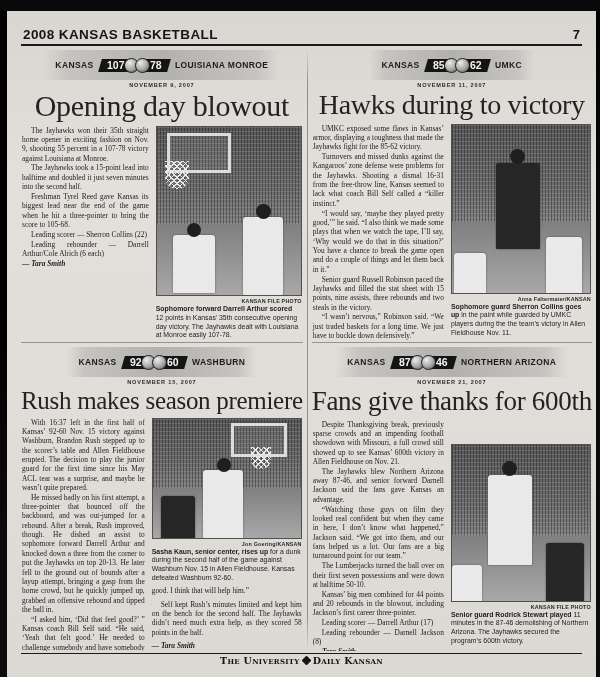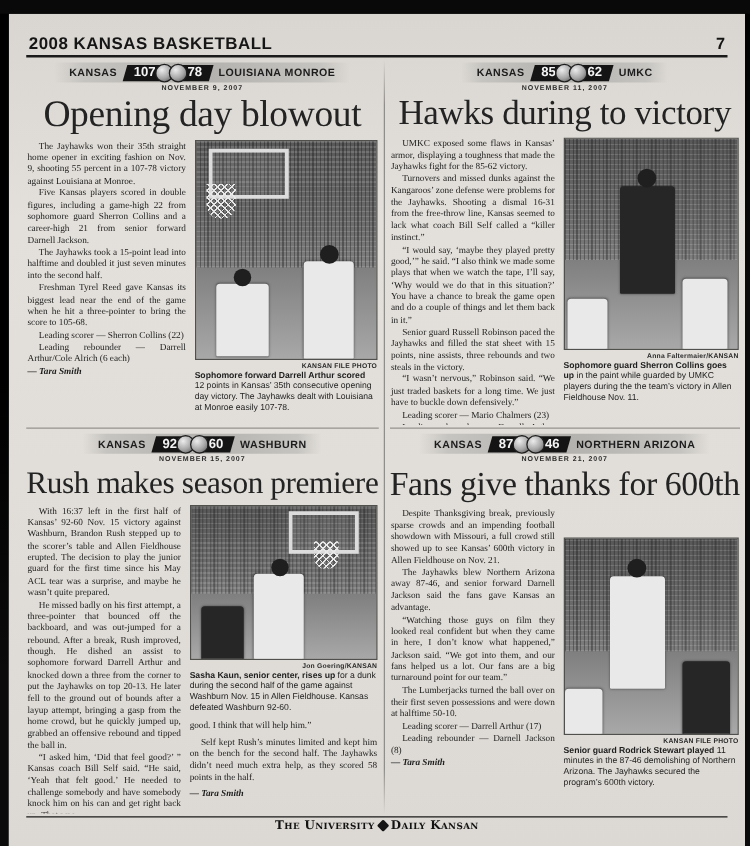--- a/index.html
+++ b/index.html
@@ -20,21 +20,21 @@
   .v-rule{width:1px;background:linear-gradient(180deg,rgba(90,90,90,0),#908e8a 6%,#908e8a 94%,rgba(90,90,90,0));justify-self:center}
   .half{display:flex;flex-direction:column}
   .h-div{border:none;border-top:1px solid #95938e;margin:2px 0 2px}
 
   .article{display:flex;flex-direction:column;overflow:hidden}
   .a-top{height:292px}
   .a-bot{height:306px}
 
   
   .banner{display:flex;flex-direction:column;align-items:center;margin-top:2px}
-  .banner-bar{display:flex;align-items:center;height:16px;background:linear-gradient(90deg,rgba(170,168,164,0) 0%,#c6c4c0 10%,#b3b1ad 50%,#c6c4c0 90%,rgba(170,168,164,0) 100%);padding:0 6px}
+  .banner-bar{display:flex;align-items:center;height:30px;background:linear-gradient(90deg,rgba(170,168,164,0) 0%,#c6c4c0 10%,#b3b1ad 50%,#c6c4c0 90%,rgba(170,168,164,0) 100%);padding:0 6px}
   .team{font-weight:bold;font-size:8.5px;letter-spacing:.4px;color:#1d1d1d;padding:0 6px;white-space:nowrap}
   .score-box{background:#141414;color:#f4f4f4;font-weight:bold;font-size:10.5px;line-height:13px;padding:0 7px;transform:skewX(-16deg)}
   .score-box span{display:inline-block;transform:skewX(16deg)}
   .logos{display:flex;z-index:2;margin:0 -5px}
   .logo{width:15px;height:15px;border-radius:50%;border:1px solid #1e1e1e;box-sizing:border-box;background:radial-gradient(circle at 35% 30%,#ececec,#a6a6a6 55%,#4c4c4c);margin:0 -2px}
   .banner-date{font-weight:bold;font-size:5.6px;letter-spacing:.8px;color:#2d2d2d;margin-top:2px}
 
   .headline{font-family:"Liberation Serif",serif;font-weight:400;color:#232323;letter-spacing:-.3px;line-height:1.02;text-align:center;margin:3px 0 4px;white-space:nowrap}
   .hs30{font-size:30px}.hs28{font-size:28px}.hs25{font-size:25px}.hs27{font-size:27px}
 
@@ -96,21 +96,20 @@
               </span>
             <span class="score-box"><span>78</span></span>
             <span class="team">LOUISIANA MONROE</span>
           </div>
           <div class="banner-date">NOVEMBER 9, 2007</div>
         </div>
         <h2 class="headline hs30">Opening day blowout</h2>
         <div class="art-body">
           <div class="text-col">
             <p>The Jayhawks won their 35th straight home opener in exciting fashion on Nov. 9, shooting 55 percent in a 107-78 victory against Louisiana at Monroe.</p>
-            <p>Five Kansas players scored in double figures, including a game-high 22 from sophomore guard Sherron Collins and a career-high 21 from senior forward Darnell Jackson.</p>
             <p>The Jayhawks took a 15-point lead into halftime and doubled it just seven minutes into the second half.</p>
             <p>Freshman Tyrel Reed gave Kansas its biggest lead near the end of the game when he hit a three-pointer to bring the score to 105-68.</p>
             <p>Leading scorer — Sherron Collins (22)</p>
             <p>Leading rebounder — Darrell Arthur/Cole Alrich (6 each)</p>
             <p class="byline">— Tara Smith</p>
           </div>
           <figure class="photo-col" style="width:146px;margin:0">
             <div class="photo" style="height:176px">
               <div class="ph board" style="left:10px;top:6px;width:58px;height:34px"></div>
               <div class="ph net" style="left:8px;top:34px;width:24px;height:28px"></div>
@@ -227,20 +226,21 @@
           </div>
           <div class="banner-date">NOVEMBER 21, 2007</div>
         </div>
         <h2 class="headline hs27">Fans give thanks for 600th</h2>
         <div class="art-body">
           <div class="text-col">
             <p>Despite Thanksgiving break, previously sparse crowds and an impending football showdown with Missouri, a full crowd still showed up to see Kansas’ 600th victory in Allen Fieldhouse on Nov. 21.</p>
             <p>The Jayhawks blew Northern Arizona away 87-46, and senior forward Darnell Jackson said the fans gave Kansas an advantage.</p>
             <p>“Watching those guys on film they looked real confident but when they came in here, I don’t know what happened,” Jackson said. “We got into them, and our fans helped us a lot. Our fans are a big turnaround point for our team.”</p>
             <p>The Lumberjacks turned the ball over on their first seven possessions and were down at halftime 50-10.</p>
+            <p>Kansas’ big men combined for 44 points and 20 rebounds in the blowout, including Jackson’s first career three-pointer.</p>
             <p>Leading scorer — Darrell Arthur (17)</p>
             <p>Leading rebounder — Darnell Jackson (8)</p>
             <p class="byline">— Tara Smith</p>
           </div>
           <figure class="photo-col" style="width:140px;margin:24px 0 0">
             <div class="photo" style="height:158px">
               <div class="ph jersey" style="left:36px;top:30px;width:44px;height:90px"></div>
               <div class="ph head" style="left:50px;top:16px;width:15px;height:15px"></div>
               <div class="ph jersey dark" style="right:6px;bottom:-6px;width:38px;height:64px"></div>
               <div class="ph jersey" style="left:0;bottom:-8px;width:30px;height:44px"></div>

